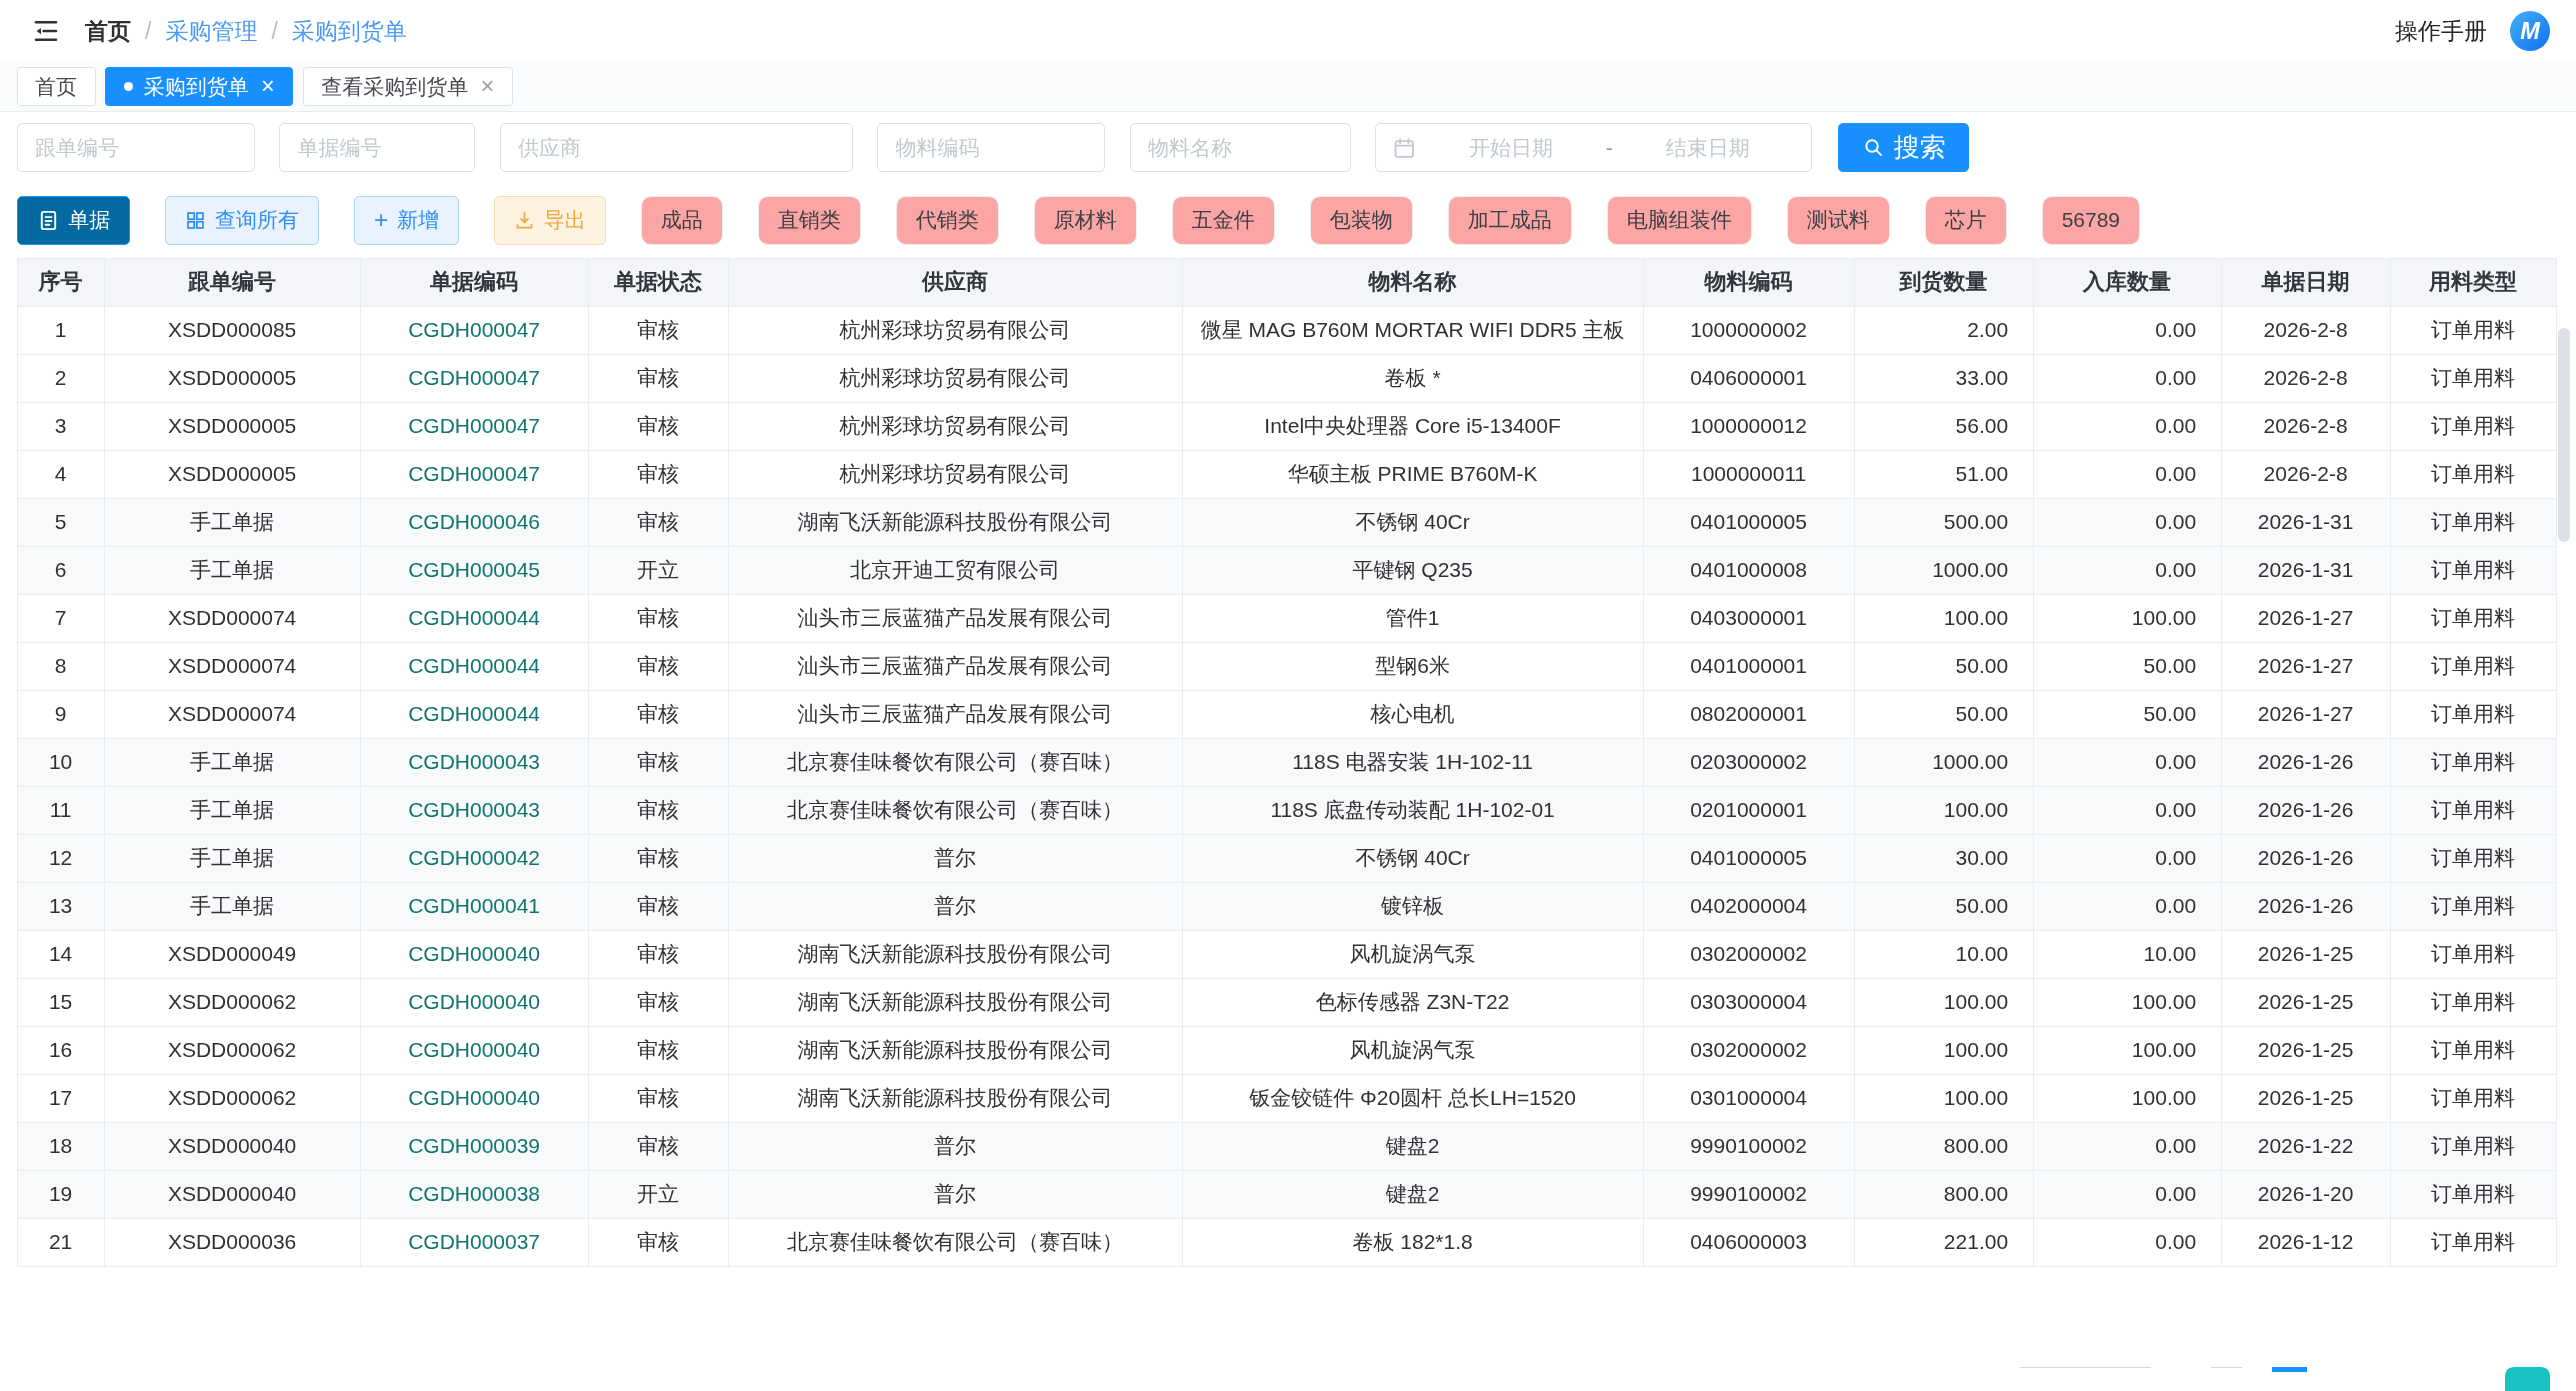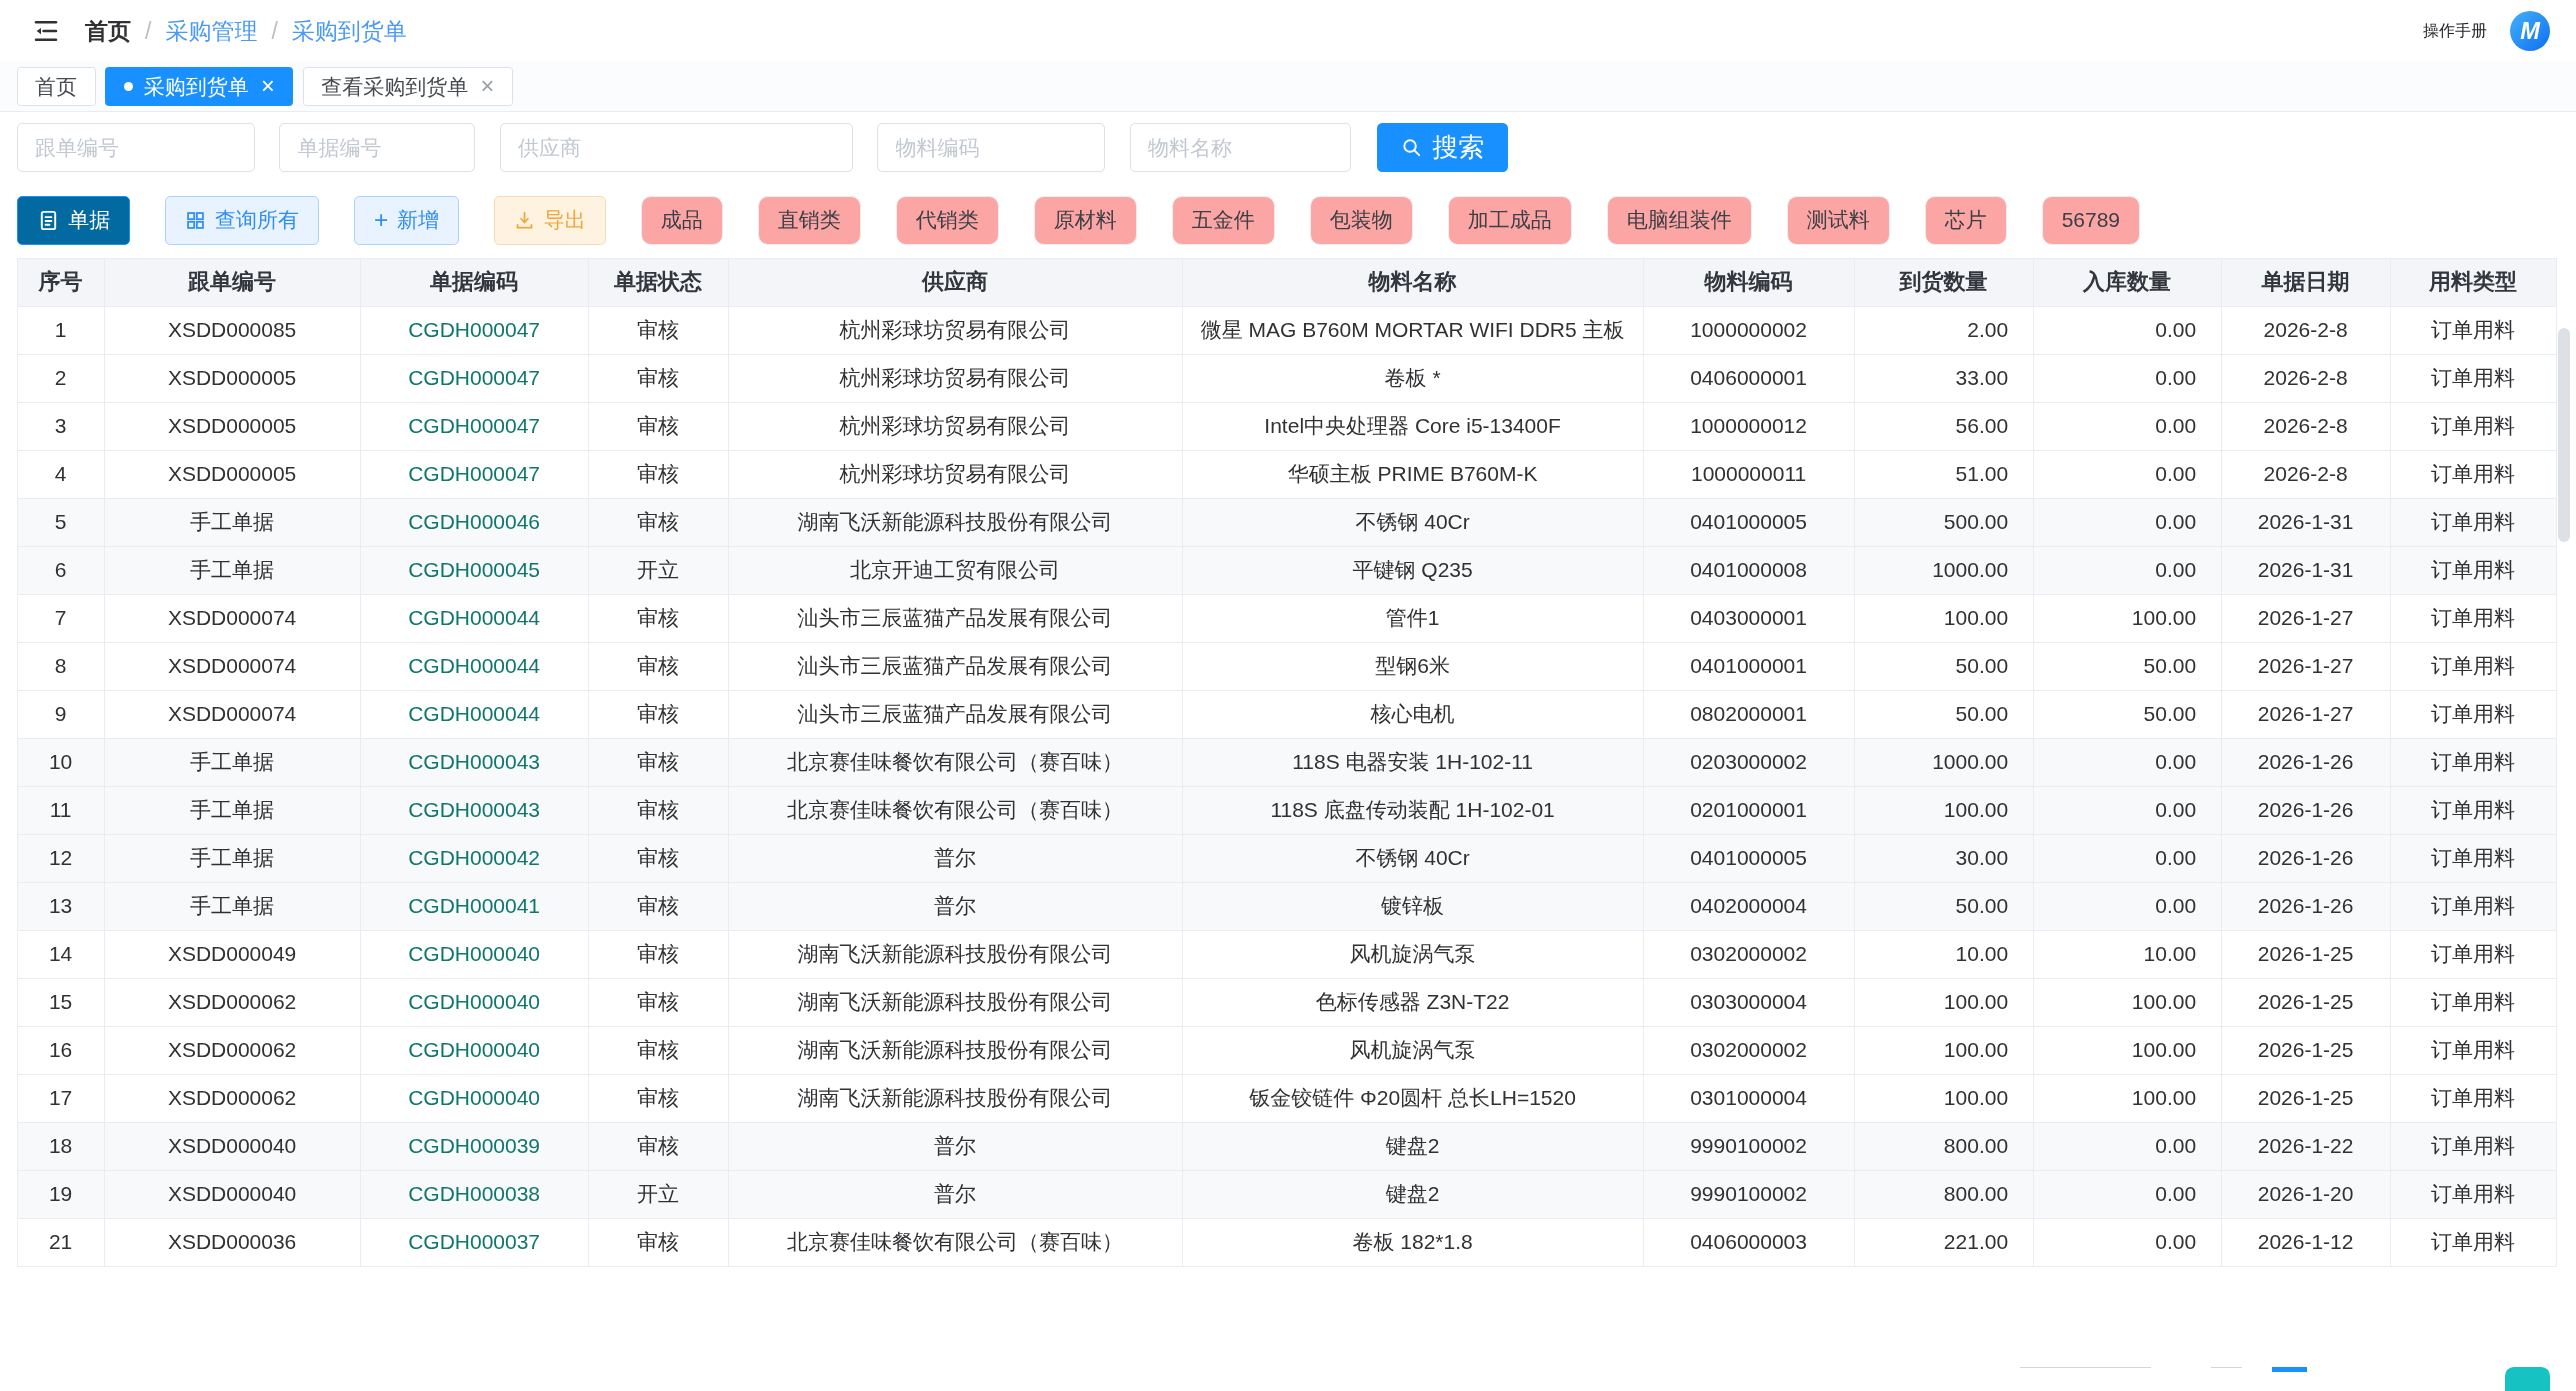--- a/index.html
+++ b/index.html
@@ -7,21 +7,21 @@
     font-family:"Liberation Sans","DejaVu Sans",sans-serif; color:#303133; position:relative; }
 
   
   .topbar { height:62px; display:flex; align-items:center; padding:0 26px; background:#fff; }
   .collapse-btn { width:40px; height:40px; display:flex; align-items:center; justify-content:center; cursor:pointer; }
   .breadcrumb { display:flex; align-items:center; gap:14px; margin-left:19px; font-size:23px; }
   .crumb-home { color:#303133; font-weight:700; }
   .crumb-link { color:#4a9af5; }
   .crumb-sep { color:#b9bfc8; }
   .topbar-right { margin-left:auto; display:flex; align-items:center; gap:23px; }
-  .manual { font-size:16px; color:#23262b; cursor:pointer;text-align:center; }
+  .manual { font-size:23px; color:#23262b; cursor:pointer;text-align:center; }
   .avatar { width:40px; height:40px; border-radius:50%; background:linear-gradient(135deg,#43b2f9,#0f6ef2);
     color:#fff; display:flex; align-items:center; justify-content:center; font-size:23.6px; font-weight:700; font-style:italic; cursor:pointer; }
 
   
   .tabbar { height:50px; background:#fbfcfd; border-bottom:0.9px solid #e8ebf0; display:flex; align-items:center; padding:0 16.6px; gap:9.6px; }
   .tab { height:39px; display:flex; align-items:center; gap:10.5px; padding:0 17.5px; border:0.9px solid #dde1e8; background:#fff;
     border-radius:3.5px; font-size:21px; color:#46494f; cursor:pointer; white-space:nowrap; }
   .tab.active { background:#1890ff; border-color:#1890ff; color:#fff; }
   .tab .dot { width:9.6px; height:9.6px; border-radius:50%; background:#fff; }
   .tab .close { font-size:23.6px; line-height:1; color:#9aa0a8; margin-left:1.7px; }
@@ -115,20 +115,31 @@
     <span class="close">×</span>
   </div>
 </div>
 
 <div class="filterbar">
   <input class="f-input w1" placeholder="跟单编号" style="">
   <input class="f-input w2" placeholder="单据编号" style="">
   <input class="f-input w3" placeholder="供应商" style="">
   <input class="f-input w4" placeholder="物料编码" style="">
   <input class="f-input w5" placeholder="物料名称" style="">
+  <div class="daterange">
+    <svg width="24.5" height="24.5" viewBox="0 0 24 24" fill="none" stroke="#c2c8d0" stroke-width="1.8" stroke-linecap="round">
+      <rect x="3.5" y="5" width="17" height="15.5" rx="2"></rect>
+      <path d="M3.5 9.5h17"></path>
+        <path d="M8 3v4"></path>
+        <path d="M16 3v4"></path>
+    </svg>
+    <span class="ph">开始日期</span>
+    <span class="sep">-</span>
+    <span class="ph">结束日期</span>
+  </div>
   <button class="btn-search">
     <svg width="23" height="23" viewBox="0 0 24 24" fill="none" stroke="#fff" stroke-width="2" stroke-linecap="round">
       <circle cx="10.5" cy="10.5" r="6"></circle>
         <path d="M15 15l5 5"></path>
     </svg>
     <span>搜索</span>
   </button>
 </div>
 
 <div class="toolbar">

